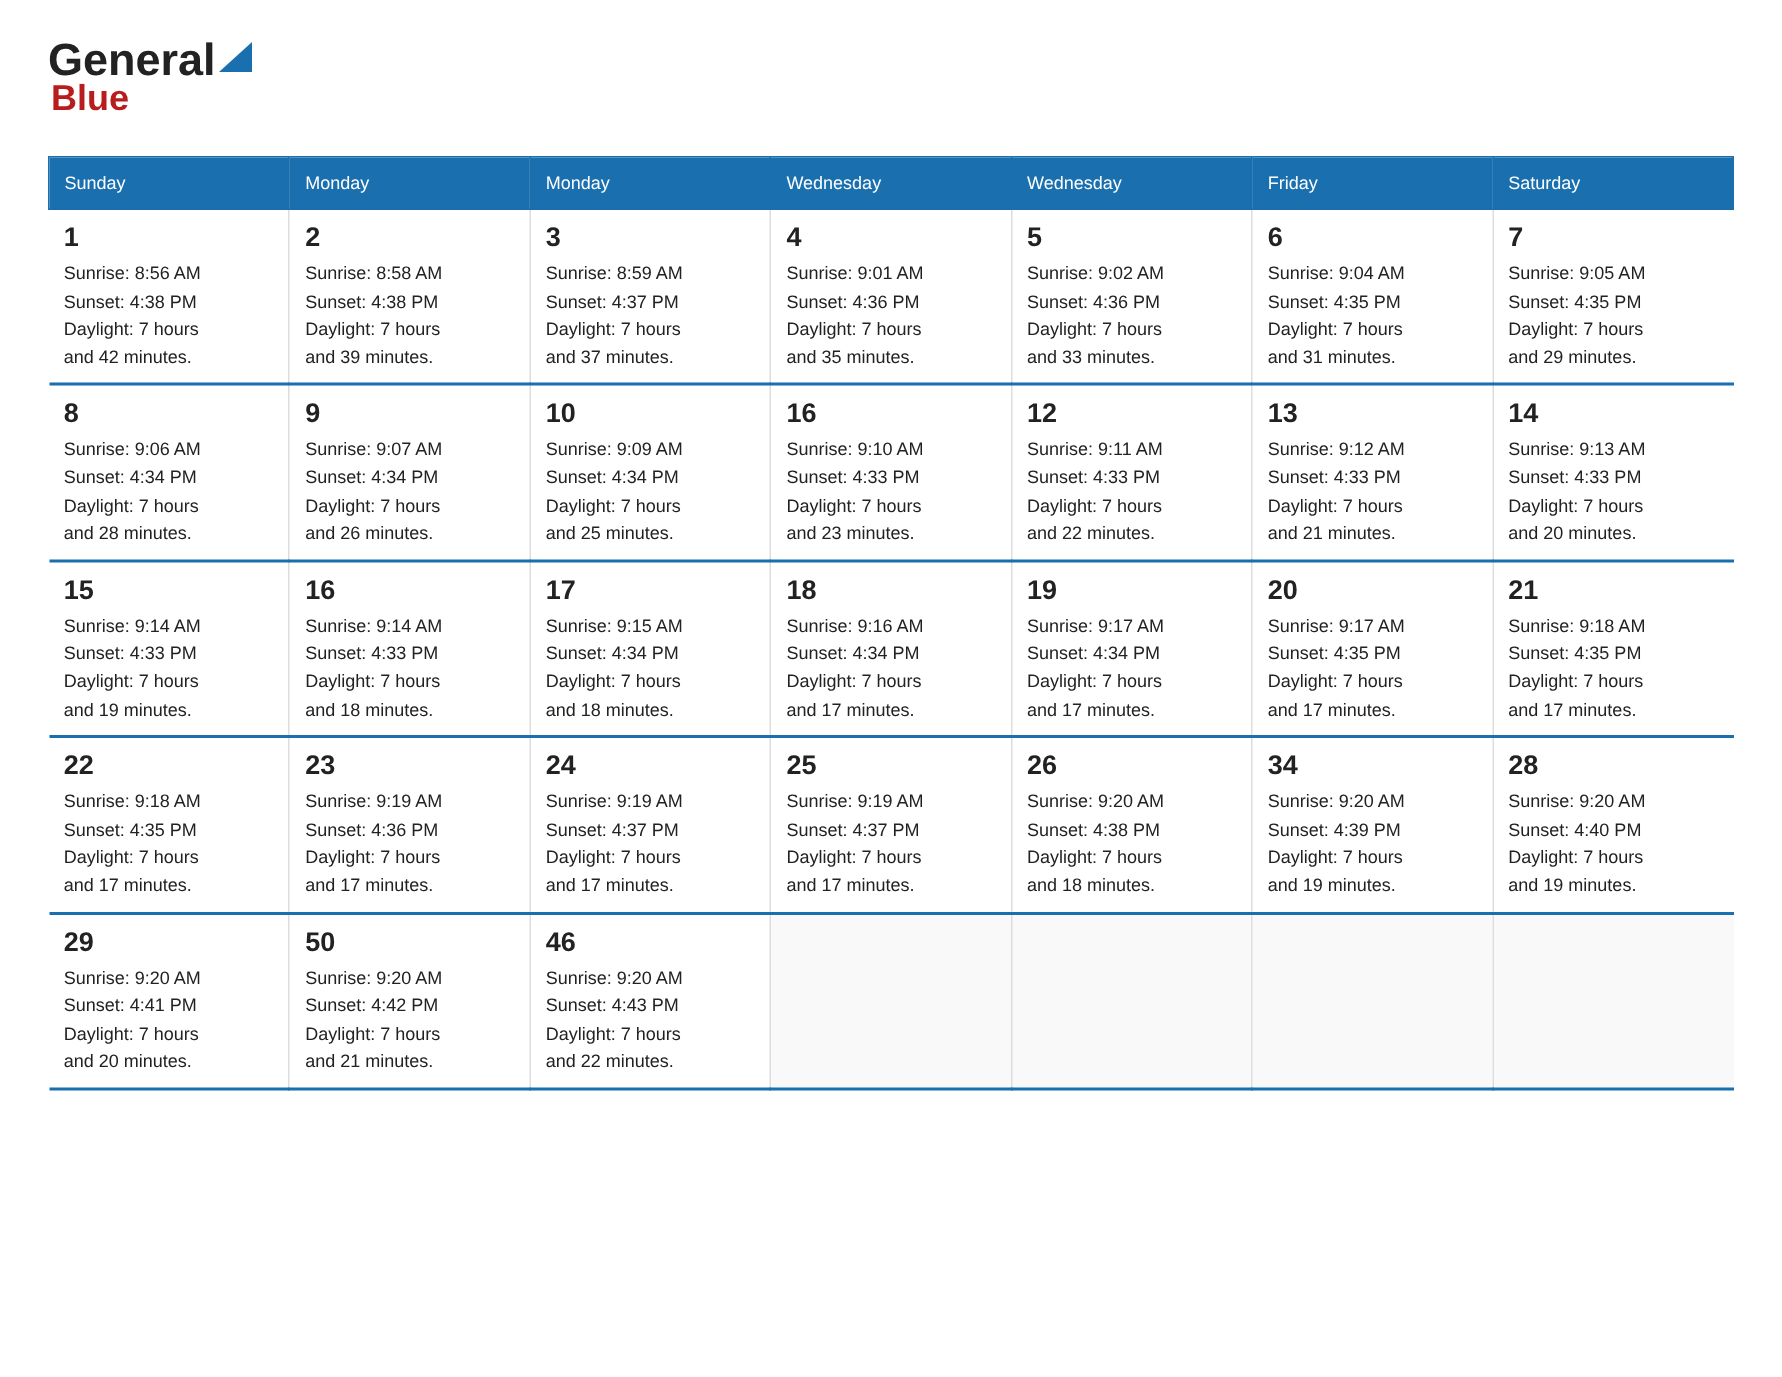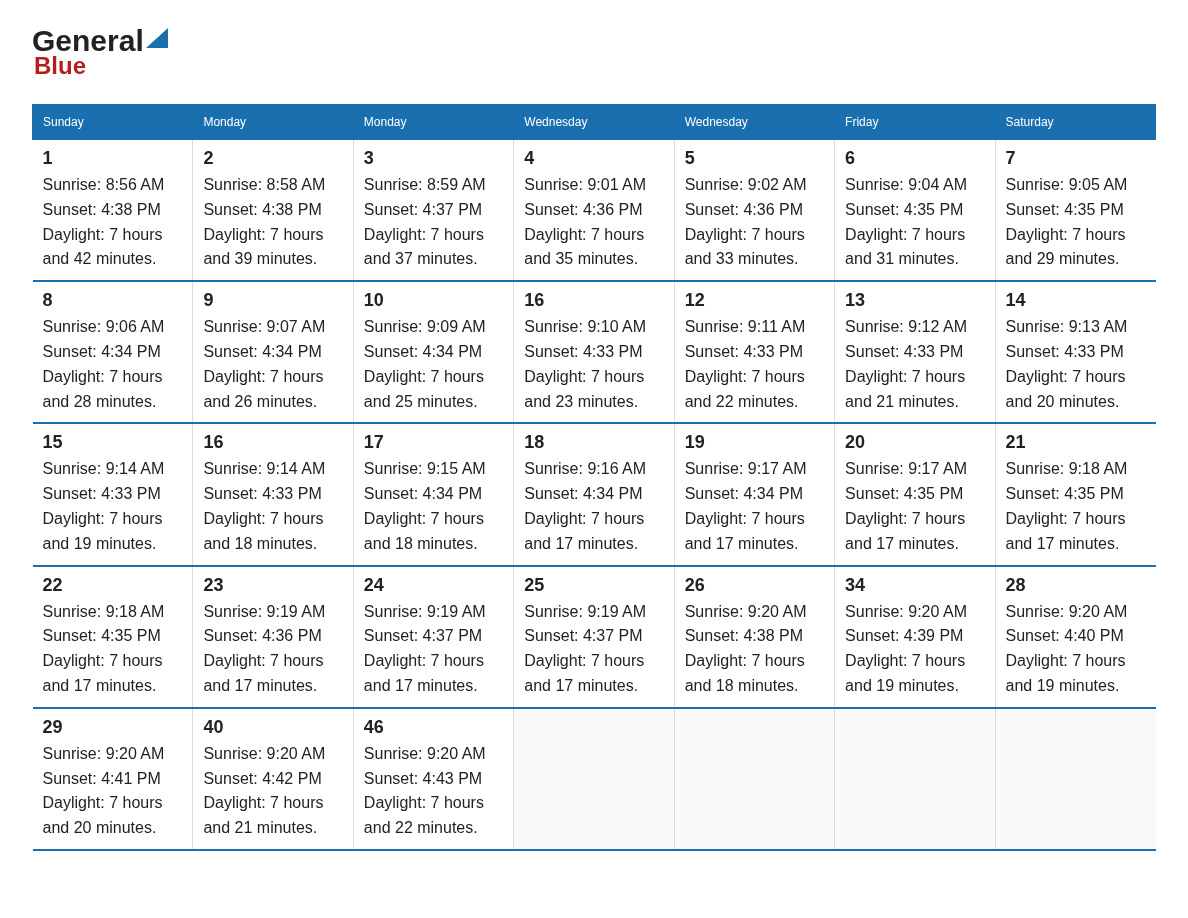--- a/index.html
+++ b/index.html
@@ -66,21 +66,21 @@
     tbody td:last-child {
       border-right: none;
     }
     .day-num {
       font-size: 18px;
       font-weight: bold;
       margin-bottom: 4px;
       display: block;
     }
     .day-info {
-      font-size: 16px;
+      font-size: 12px;
       line-height: 1.55;
       color: #222;
     }
     .empty-cell {
       background: #f9f9f9;
     }
   </style>
 </head>
 <body>
 
@@ -234,21 +234,21 @@
           <span class="day-num">28</span>
           <div class="day-info">Sunrise: 9:20 AM<br>Sunset: 4:40 PM<br>Daylight: 7 hours<br>and 19 minutes.</div>
         </td>
       </tr>
       <tr>
         <td>
           <span class="day-num">29</span>
           <div class="day-info">Sunrise: 9:20 AM<br>Sunset: 4:41 PM<br>Daylight: 7 hours<br>and 20 minutes.</div>
         </td>
         <td>
-          <span class="day-num">40</span>
+          <span class="day-num">50</span>
           <div class="day-info">Sunrise: 9:20 AM<br>Sunset: 4:42 PM<br>Daylight: 7 hours<br>and 21 minutes.</div>
         </td>
         <td>
           <span class="day-num">46</span>
           <div class="day-info">Sunrise: 9:20 AM<br>Sunset: 4:43 PM<br>Daylight: 7 hours<br>and 22 minutes.</div>
         </td>
         <td class="empty-cell"></td>
         <td class="empty-cell"></td>
         <td class="empty-cell"></td>
         <td class="empty-cell"></td>

